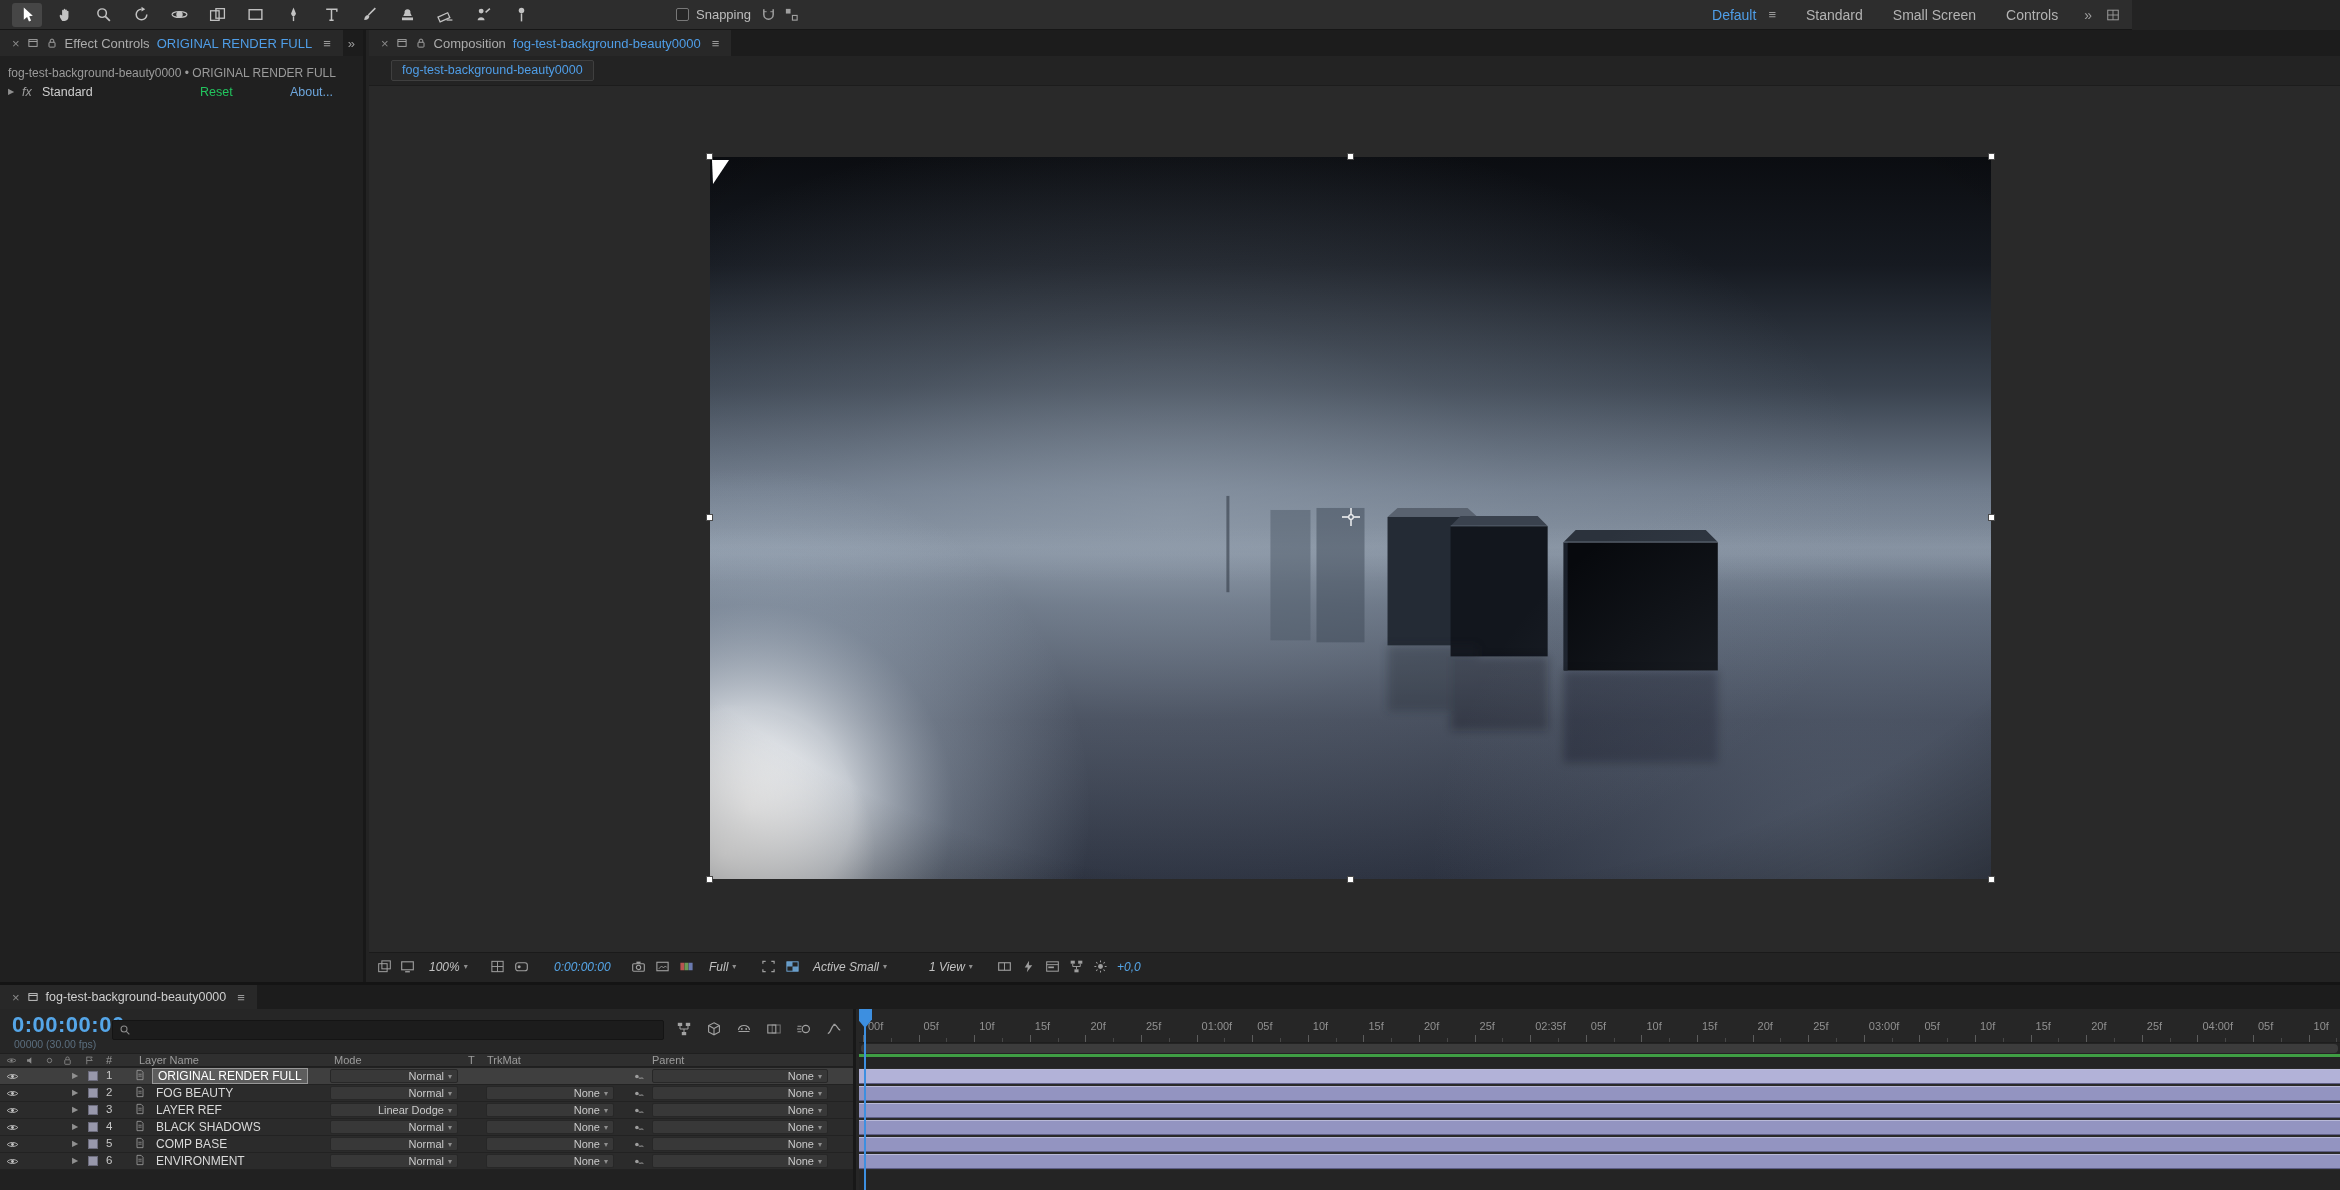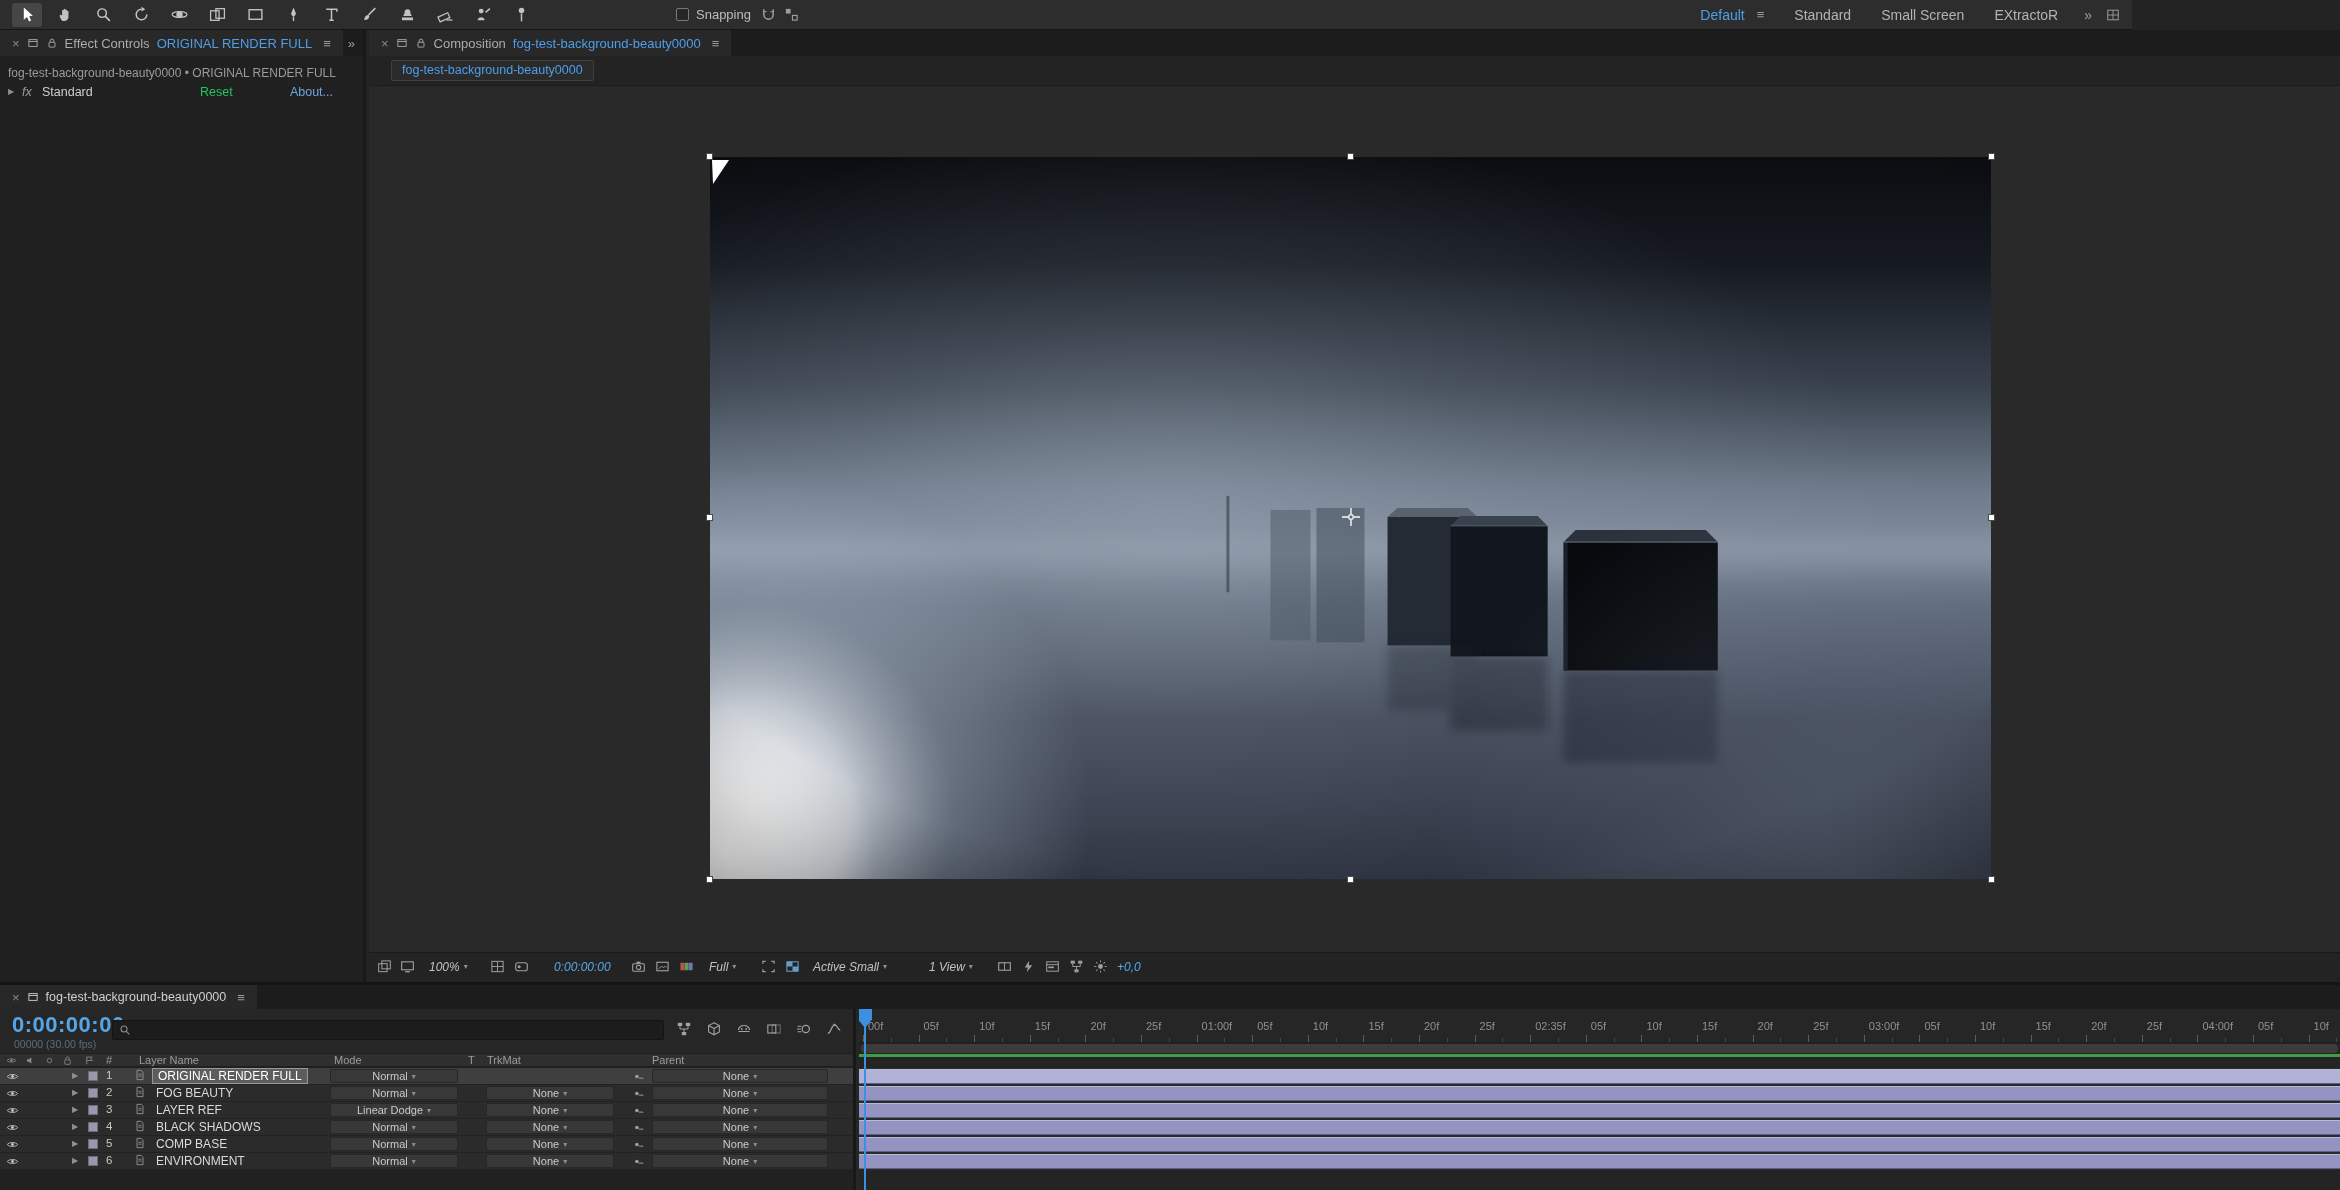--- a/index.html
+++ b/index.html
@@ -79,21 +79,21 @@
   .tl-row.selected{background:#3f3f3f}
   .tl-row .cell{position:absolute}
   .tl-row .eye{left:6px;top:2px;color:#c6c6c6}
   .tl-row .expander{left:72px;top:3px;font-size:8px;color:#909090}
   .tl-row .swatch{left:88px;top:3px;width:10px;height:10px;background:#9898ab;border:1px solid #6c6c7c}
   .tl-row .num{left:106px;top:1px;font-size:11.5px;color:#c8c8c8}
   .tl-row .licon{left:134px;top:1px;color:#9e9e9e}
   .tl-row .lname{left:156px;top:1px;font-size:12px;color:#dadada;white-space:nowrap}
   .tl-row .lname.sel{left:152px;top:0;height:16px;line-height:14px;background:#5d5d5d;border:1px solid #989898;color:#ffffff;padding:0 5px}
   .dd{position:absolute;top:1px;height:14px;background:#383838;border:1px solid #272727;border-radius:2px;
-    display:flex;align-items:center;justify-content:center;padding:0 5px;font-size:11px;color:#c9c9c9;white-space:nowrap}
+    display:flex;align-items:center;justify-content:flex-end;padding:0 5px;font-size:11px;color:#c9c9c9;white-space:nowrap}
   .dd i{font-style:normal}
   .dd b{font-weight:normal;font-size:8px;color:#8e8e8e;margin-left:4px}
   .mode-dd{left:330px;width:128px}
   .trk-dd{left:486px;width:128px}
   .tl-row .pwhip{left:632px;top:2px;color:#9e9e9e}
   .parent-dd{left:652px;width:176px}
 
   .tl-right{position:absolute;left:859px;right:0;top:0;bottom:0;background:#242424;overflow:hidden}
   .ruler{position:absolute;left:0;right:0;top:0;height:34px;background:#262626;border-bottom:1px solid #1e1e1e}
   .rlab{position:absolute;top:11px;font-size:11px;color:#909090;white-space:nowrap}
@@ -247,21 +247,21 @@
             <rect x="2" y="2" width="5" height="5" fill="currentColor"></rect>
             <rect x="9" y="9" width="5" height="5" stroke="currentColor" fill="none" stroke-width="1.2"></rect>
           </svg>
         </span>
     </div>
     <div class="workspaces" id="workspaces">
         <span class="ws active">Default</span>
         <span class="ws-menu">≡</span>
         <span class="ws">Standard</span>
         <span class="ws">Small Screen</span>
-        <span class="ws">EXtractoR</span>
+        <span class="ws">Controls</span>
       </div>
     <div class="tb-end">
       <span>»</span>
       <span class="icon">
           <svg viewBox="0 0 16 16" width="14" height="14">
             <rect x="2" y="2.5" width="12" height="11" stroke="currentColor" fill="none" stroke-width="1.1"></rect>
             <line x1="8" y1="2.5" x2="8" y2="13.5" stroke="currentColor"></line>
             <line x1="2" y1="8" x2="14" y2="8" stroke="currentColor"></line>
           </svg>
         </span>

